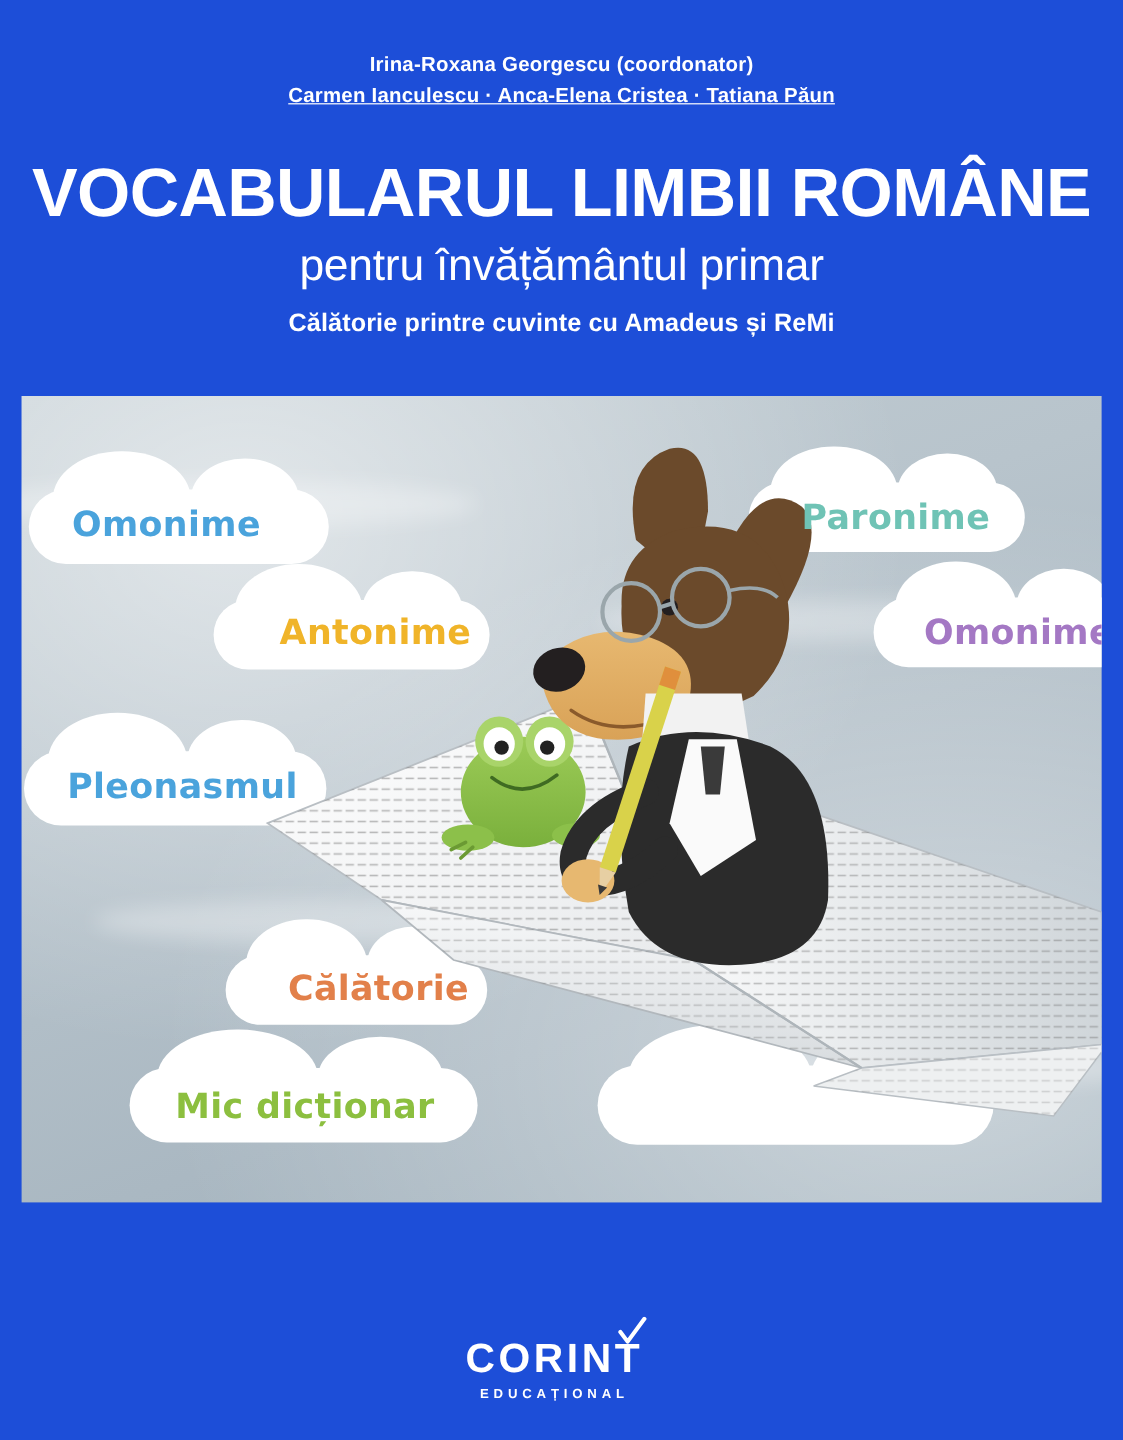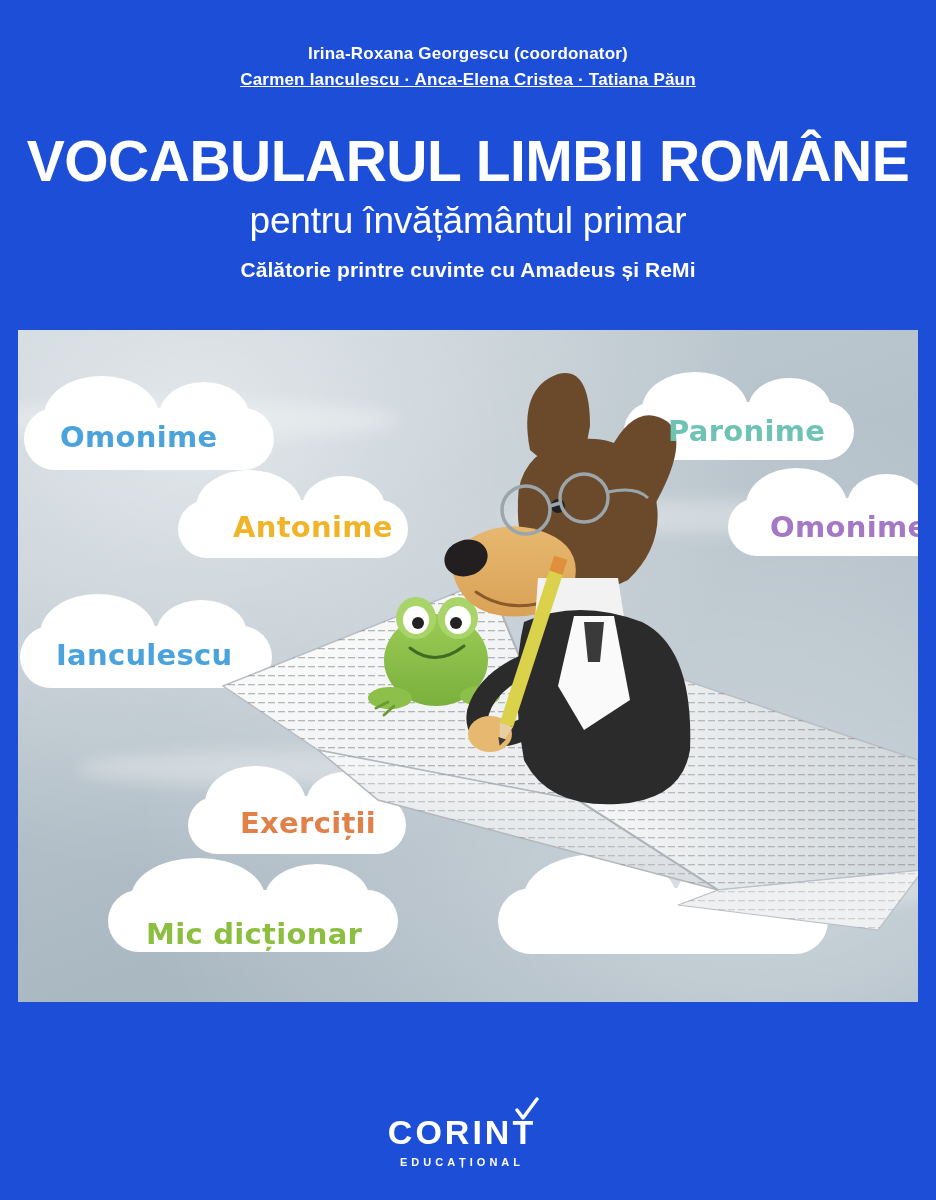--- a/index.html
+++ b/index.html
@@ -276,23 +276,23 @@
           <path d="M500,402 L514,402 L507,424 Z" fill="#e7cfa3"></path>
           <path d="M503,416 L511,416 L507,424 Z" fill="#3a3a3a"></path>
         </g>
       </g>
     </svg>
 
     <div class="cloud-label" style="left:42px;  top:90px;  color:#4aa3dc;">Omonime</div>
     <div class="cloud-label" style="left:650px; top:84px;  color:#6fc3b5;text-align:right;">Paronime</div>
     <div class="cloud-label" style="left:752px; top:180px; color:#a478c4;">Omonime</div>
     <div class="cloud-label" style="left:215px; top:180px; color:#f0b429;">Antonime</div>
-    <div class="cloud-label" style="left:38px;  top:308px; color:#4aa3dc;">Ianculescu</div>
-    <div class="cloud-label" style="left:222px; top:476px; color:#e2804a;">Exerciții</div>
-    <div class="cloud-label" style="left:128px; top:587px; color:#8cbf3f;">Mic dicționar</div>
+    <div class="cloud-label" style="left:38px;  top:308px; color:#4aa3dc;">Pleonasmul</div>
+    <div class="cloud-label" style="left:222px; top:476px; color:#e2804a;">Călătorie</div>
+    <div class="cloud-label" style="left:128px; top:575px; color:#8cbf3f;">Mic dicționar</div>
   </div>
 
   <div class="logo-area">
     <div class="logo-word">
       <span>CORINT</span>
       <svg class="logo-check" viewBox="0 0 26 26">
         <path d="M3,13 L9,21 L23,2" fill="none" stroke="#ffffff" stroke-width="3.4" stroke-linecap="round" stroke-linejoin="round"></path>
       </svg>
     </div>
     <div class="logo-sub">EDUCAȚIONAL</div>

